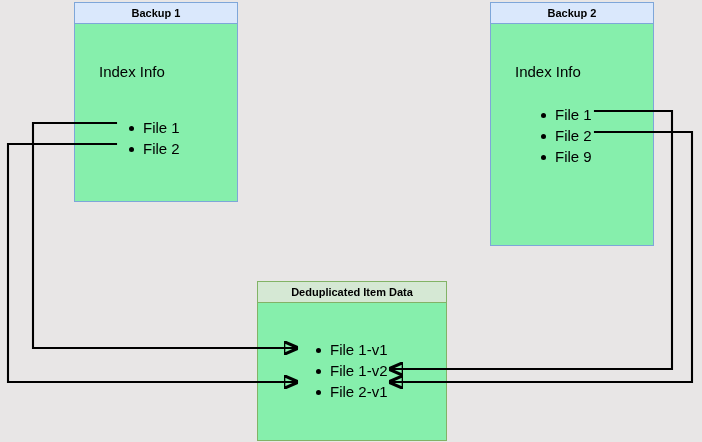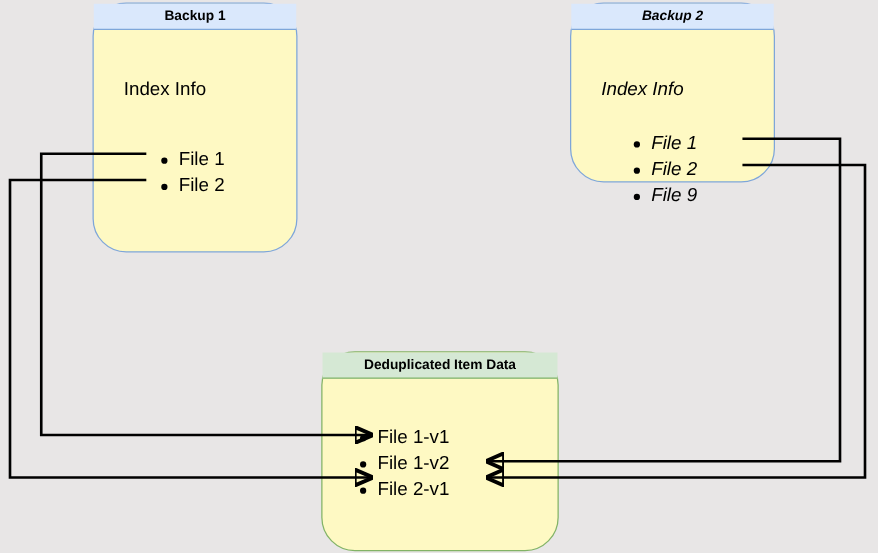--- a/index.html
+++ b/index.html
@@ -18,22 +18,21 @@
     position: absolute;
     left: 0; top: 0;
     width: 702px;
     height: 442px;
   }
 
   
   .box {
     position: absolute;
     box-sizing: border-box;
-    background: #fef9c3;
-    border-radius: 27px;
+    background: #86efac;
   }
   .box-blue {
     border: 1.6px solid #7ea6d9;
   }
   .box-green {
     border: 1.6px solid #82b366;
   }
   .box-title {
     position: absolute;
     left: 0; top: 0;
@@ -113,33 +112,33 @@
 
   <div class="box box-blue" style="left:74px; top:2px; height:200px; width:164px;">
     <div class="box-title title-blue">Backup 1</div>
     <div class="heading" style="left:24px; top:60px;">Index Info</div>
     <ul class="bullets" style="left:52px; top:114px;">
       <li>File 1</li>
       <li>File 2</li>
     </ul>
   </div>
 
-  <div class="box box-blue" style="left:456px; top:2px; height:144px; width:164px;font-style:italic;">
+  <div class="box box-blue" style="left:490px; top:2px; height:244px; width:164px;">
     <div class="box-title title-blue">Backup 2</div>
     <div class="heading" style="left:24px; top:60px;">Index Info</div>
     <ul class="bullets" style="left:48px; top:101px;">
       <li>File 1</li>
       <li>File 2</li>
       <li>File 9</li>
     </ul>
   </div>
 
   <div class="box box-green" style="left:257px; top:281px; height:160px; width:190px;">
     <div class="box-title title-green">Deduplicated Item Data</div>
-    <ul class="bullets" style="left:28px; top:57px;">
+    <ul class="bullets" style="left:56px; top:57px;">
       <li>File 1-v1</li>
       <li>File 1-v2</li>
       <li>File 2-v1</li>
     </ul>
   </div>
 
   <svg id="connectors" viewBox="0 0 702 442">
     <defs>
       <marker id="arrowhead" viewBox="0 0 10 10" refX="9" refY="5" markerWidth="7" markerHeight="7" orient="auto-start-reverse">
         <path d="M 0 0.6 L 10 5 L 0 9.4 z" fill="#000" stroke="none"></path>

